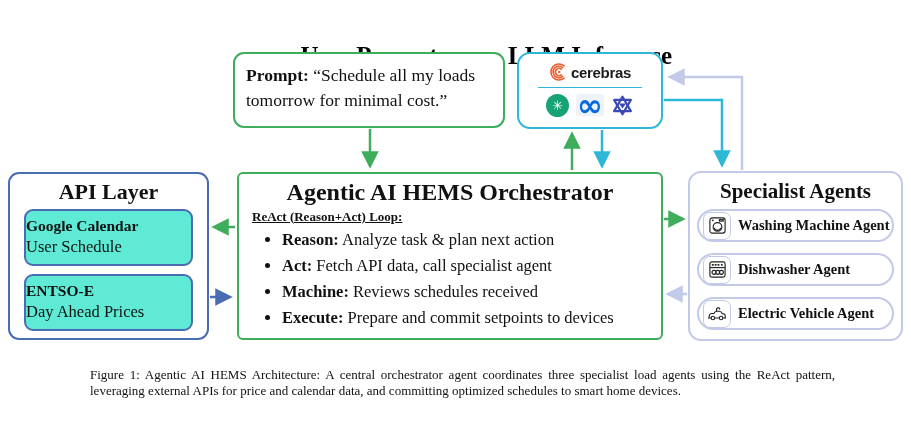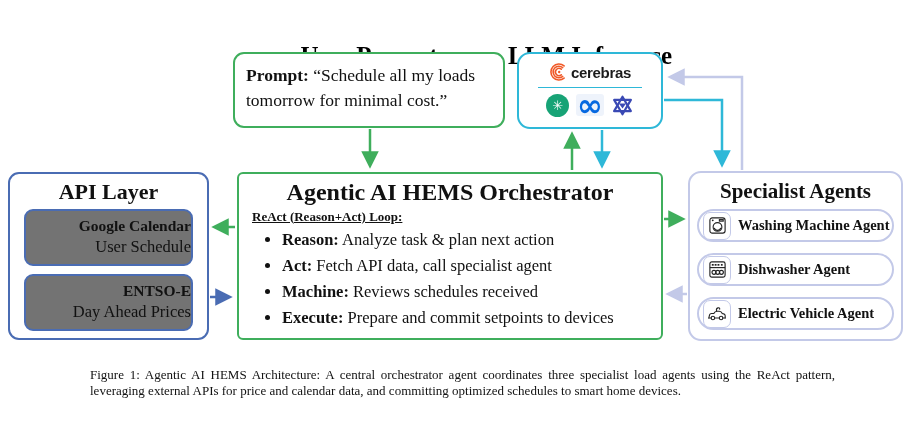--- a/index.html
+++ b/index.html
@@ -23,23 +23,23 @@
                 display:flex;align-items:center;justify-content:center;font-size:13px;
                 font-family:"DejaVu Sans",sans-serif;}
   .meta-glyph{font-family:"DejaVu Sans",sans-serif;font-weight:bold;font-size:31px;
               color:#0769e0;line-height:22px;background:#eef3fb;padding:0 1px;border-radius:3px;}
 
   
   .api-box{position:absolute;left:8px;top:172px;width:201px;height:168px;
            border:2.5px solid #4a6cb3;border-radius:11px;background:#fff;box-sizing:border-box;}
   .api-title{margin-top:5px;text-align:center;font-weight:bold;font-size:22px;}
   .api-item{position:absolute;left:14px;right:14px;border:2.5px solid #4a6cb3;border-radius:9px;
-            background:#737373;height:57px;box-sizing:border-box;text-align:right;padding-top:6px;}
+            background:#5eead4;height:57px;box-sizing:border-box;text-align:left;padding-top:6px;}
   .api-item .nm{font-weight:bold;font-size:15.5px;}
-  .api-item .ds{font-size:16.5px;margin-top:2px;padding-left:20px;}
+  .api-item .ds{font-size:16.5px;margin-top:2px;}
 
   
   .orch-box{position:absolute;left:237px;top:172px;width:426px;height:168px;
             border:2.5px solid #3fae5c;border-radius:6px;background:#fff;
             box-sizing:border-box;padding:3px 13px 0 13px;}
   .orch-title{text-align:center;font-weight:bold;font-size:24px;line-height:1.15;margin-top:2px;}
   .orch-loop{font-weight:bold;font-size:13px;margin-top:2px;text-decoration:underline;}
   .orch-box ul{margin:2px 0 0 0;padding-left:30px;font-size:16.5px;line-height:1.58;}
   .orch-box li{padding-left:0px;}
 

